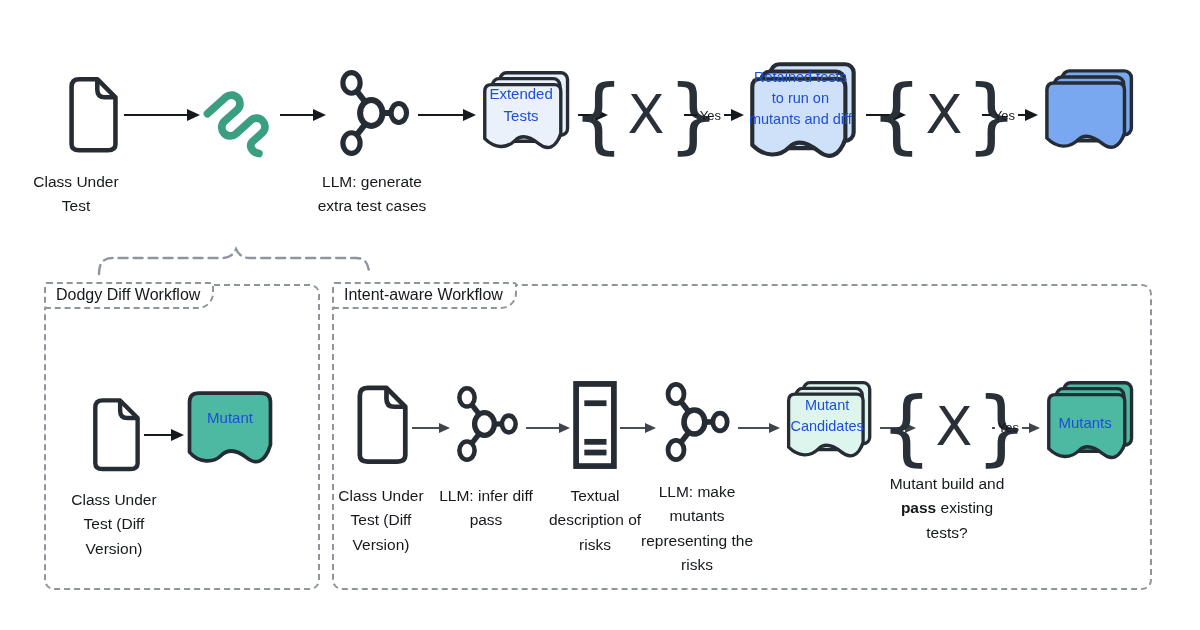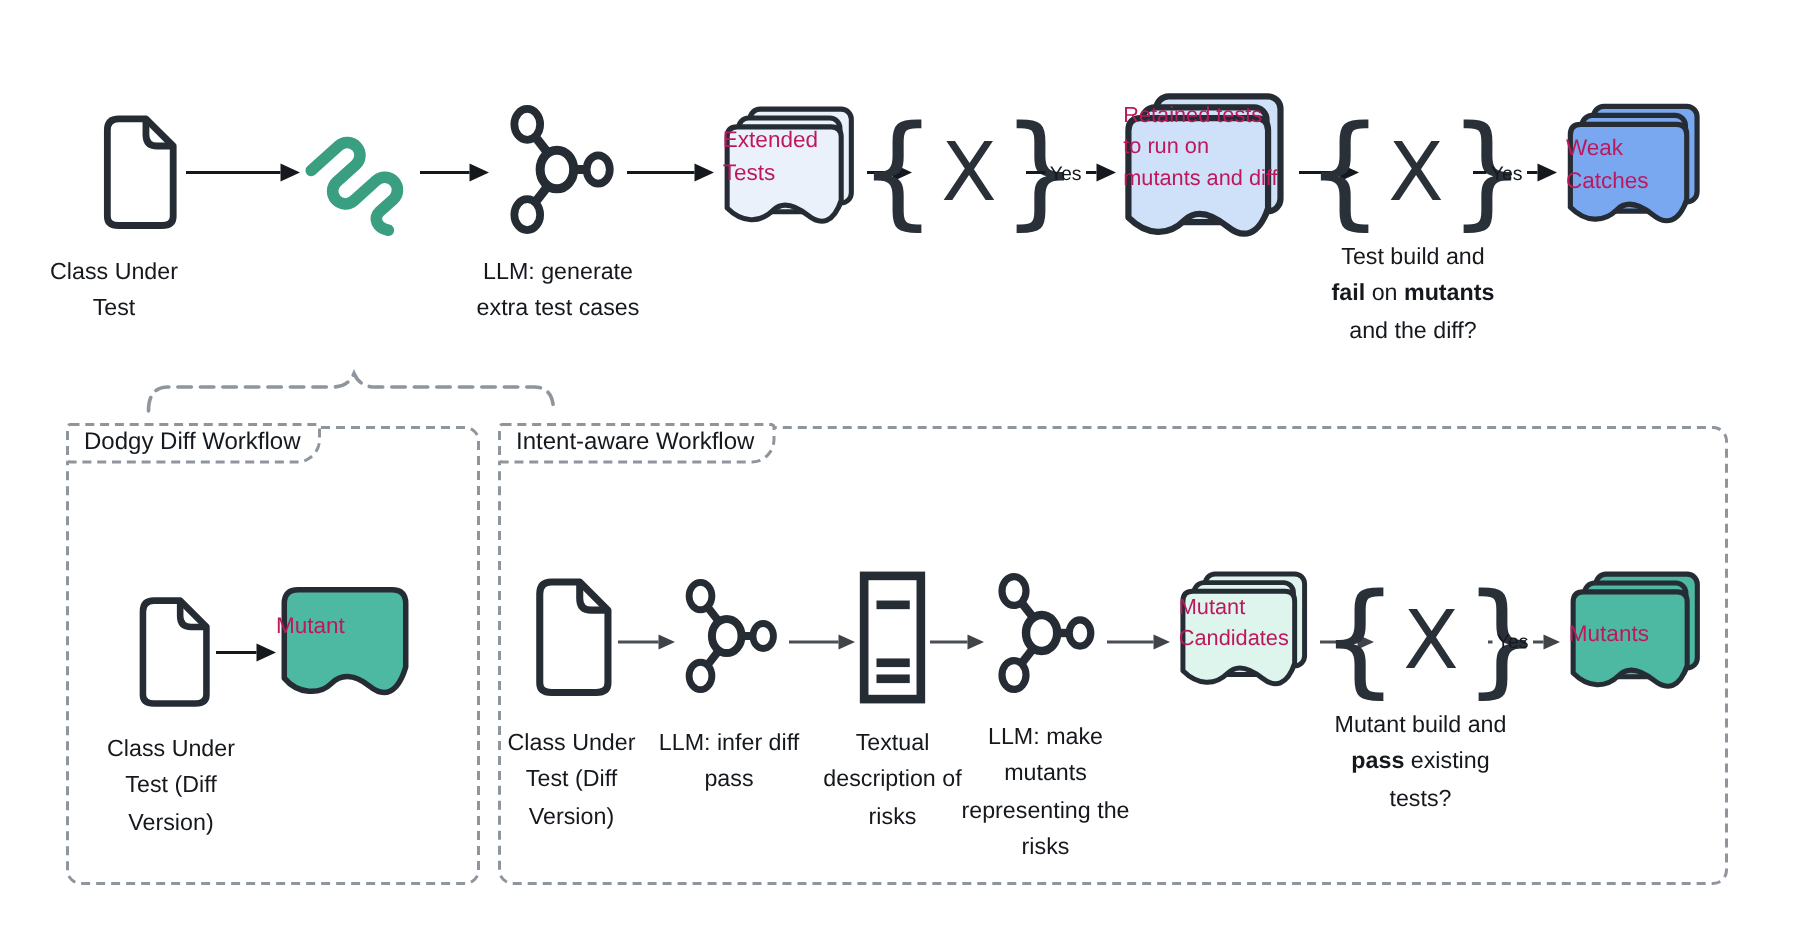--- a/index.html
+++ b/index.html
@@ -20,21 +20,21 @@
   .arrow.gray .shaft{height:2px;background:#4a4f55;}
   .arrow.gray .head{border-top-width:5px;border-bottom-width:5px;border-left-width:11px;border-left-color:#3f444a;}
   .yes{font-size:13px;line-height:1;padding:0 3px;color:#15181d;white-space:nowrap;}
   
   .xicon{position:absolute;display:flex;align-items:center;justify-content:center;color:#2a3038;}
   .xicon .brace{font-family:"DejaVu Sans",sans-serif;font-size:82px;line-height:74px;font-weight:400;}
   .xicon .xmark{font-family:"DejaVu Sans",sans-serif;font-size:54px;line-height:1;margin:0 3px;font-weight:400;}
   
   .stack{position:absolute;}
   .stack svg{position:absolute;left:0;top:0;width:100%;height:100%;}
-  .stacktext{position:absolute;left:4%;width:80%;font-size:15px;line-height:1.45;color:#be185d;}
+  .stacktext{position:absolute;left:4%;width:80%;text-align:center;font-size:15px;line-height:1.45;color:#1d4ed8;}
   
   .wfbox{position:absolute;border:2.5px dashed #8f959d;border-radius:10px;background:transparent;}
   .wftag{
     position:absolute;z-index:2;background:#ffffff;border:2.5px dashed #8f959d;
     border-radius:3px 3px 16px 3px;padding:2px 12px 3px 10px;font-size:16px;color:#15181d;white-space:nowrap;
   }
   .icon{position:absolute;}
   .icon svg{width:100%;height:100%;display:block;}
 </style>
 </head>
@@ -154,34 +154,32 @@
   <div class="arrow" style="left:866px;top:108px;width:40px">
       <div class="shaft"></div>
       <div class="head"></div>
     </div>
 
   <div class="xicon" style="left:908px;top:78px;width:72px;height:74px">
     <span class="brace">{</span>
     <span class="xmark">X</span>
     <span class="brace">}</span>
   </div>
-  <div class="caption" style="left:886px;top:160px;width:112px"><span>Test build and </span><span style="font-weight: 700;">fail</span><span> on </span><span style="font-weight: 700;">mutants</span><span> and the diff?</span></div>
 
   <div class="arrow" style="left:982px;top:108px;width:56px">
     <div class="shaft"></div>
       <span class="yes">Yes</span>
       <div class="shaft short"></div>
       <div class="head"></div>
   </div>
 
   <div class="stack" style="left: 1040px; top: 58px; width: 100px; height: 112px; --fill: #79a7f0;">
     <svg>
         <use href="#sym-stack"></use>
       </svg>
-    <div class="stacktext" style="top:27%">Weak Catches</div>
   </div>
 
   <div class="icon" style="left:96px;top:246px;width:276px;height:30px">
       <svg>
         <use href="#sym-dashbrace"></use>
       </svg>
     </div>
 
   <div class="wfbox" style="left:44px;top:284px;width:272px;height:302px"></div>
   <div class="wftag" style="left:44px;top:282px">Dodgy Diff Workflow</div>

